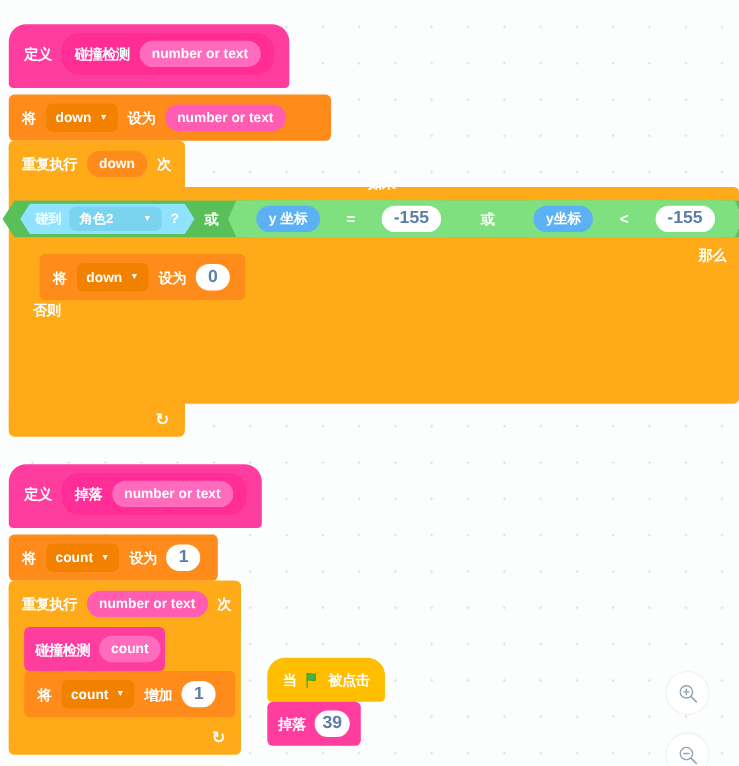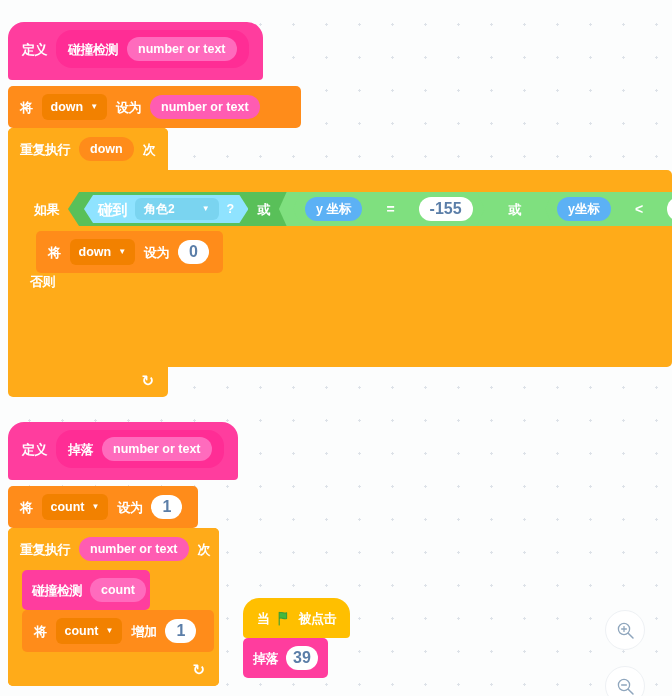--- a/index.html
+++ b/index.html
@@ -187,27 +187,27 @@
   <div class="c-block" style="position:absolute; left:8px; top:128px; width:160px; height:265px;"></div>
 
   <div class="blk c-head" style="left:8px; top:128px; width:160px; background:#ffab19; border-radius:5px 5px 0 0;">
     <span class="btxt cn">重复执行</span>
     <span class="oval oval-orangein">down</span>
     <span class="btxt cn">次</span>
   </div>
 
   <div class="ifelse" style="position:absolute; left:22px; top:170px; width:650px; height:197px;"></div>
 
-  <div class="blk if-cond-row" style="left:22px; top:186px; width:650px;">
+  <div class="blk if-cond-row" style="left:22px; top:160px; width:650px;flex-direction:column;">
     <span class="btxt cn">如果</span>
 
     <span class="hexo">
 
       <span class="hex-sense">
-        <span class="btxt cn" style="font-size:15px;">碰到</span>
+        <span class="btxt cn" style="font-size:12px;">碰到</span>
         <span class="dd">
           <span>角色2</span>
           <span class="caret">▼</span>
         </span>
         <span class="btxt" style="font-size:12.5px;">?</span>
       </span>
 
       <span class="btxt cn">或</span>
 
       <span class="hexo-inner">

